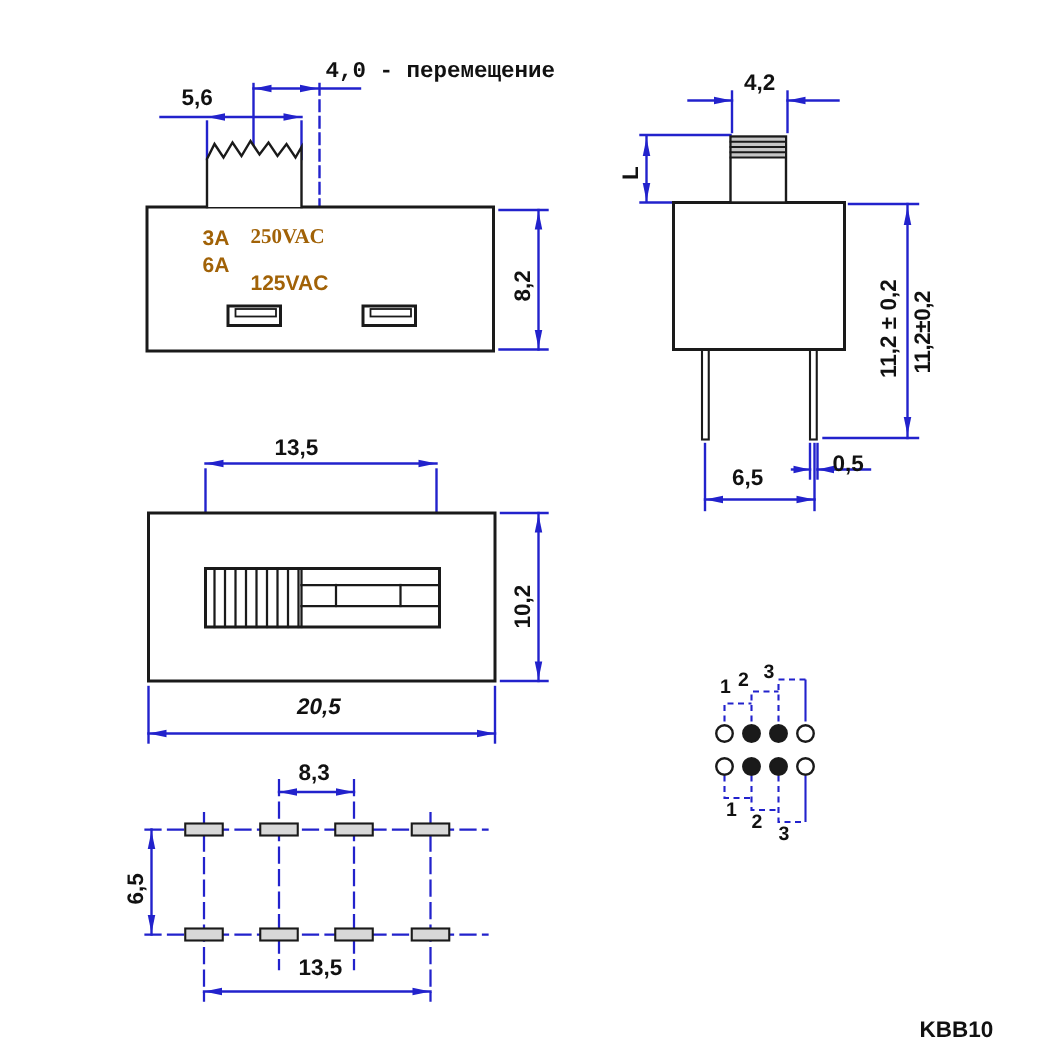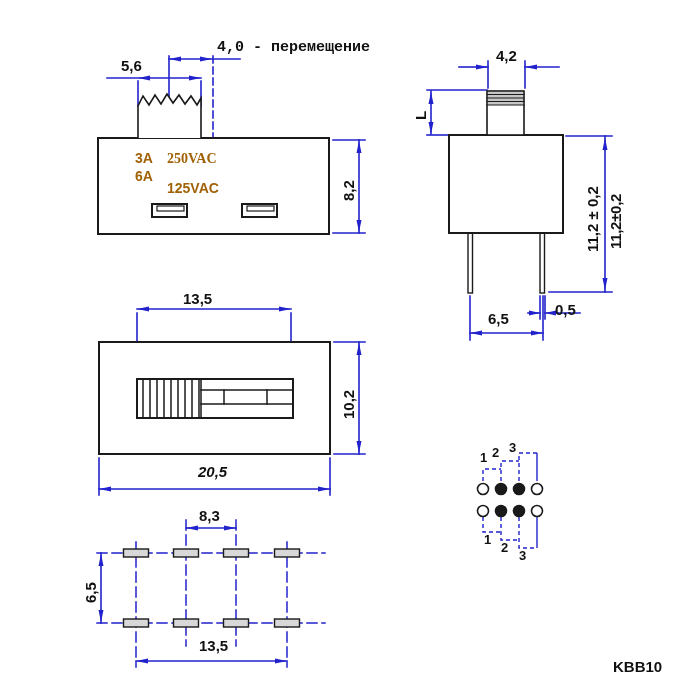--- a/index.html
+++ b/index.html
@@ -5,21 +5,21 @@
   html,body{margin:0;padding:0;background:#fff;}
   .canvas{position:relative;width:700px;height:700px;background:#ffffff;overflow:hidden;
           font-family:"Liberation Sans",sans-serif;}
   svg{position:absolute;left:0;top:0;}
   .dim{position:absolute;font:bold 15px "Liberation Sans",sans-serif;color:#111;
        white-space:nowrap;line-height:16px;}
   .dim-sm{font-size:13px;line-height:13px;}
   .rating{position:absolute;font:bold 14px "Liberation Sans",sans-serif;color:#a16207;
           white-space:nowrap;line-height:15px;}
   .rot{transform:rotate(-90deg);transform-origin:0 0;}
-  .partnum{position:absolute;font:bold 15px "Liberation Sans",sans-serif;color:#111;}
+  .partnum{position:absolute;font:bold 15px "Liberation Sans",sans-serif;color:#111;margin-top:20px;}
 </style>
 </head>
 <body>
 
 <div class="canvas">
 
 <svg width="700" height="700" viewBox="0 0 700 700">
 
   <g stroke-linecap="square">
 

